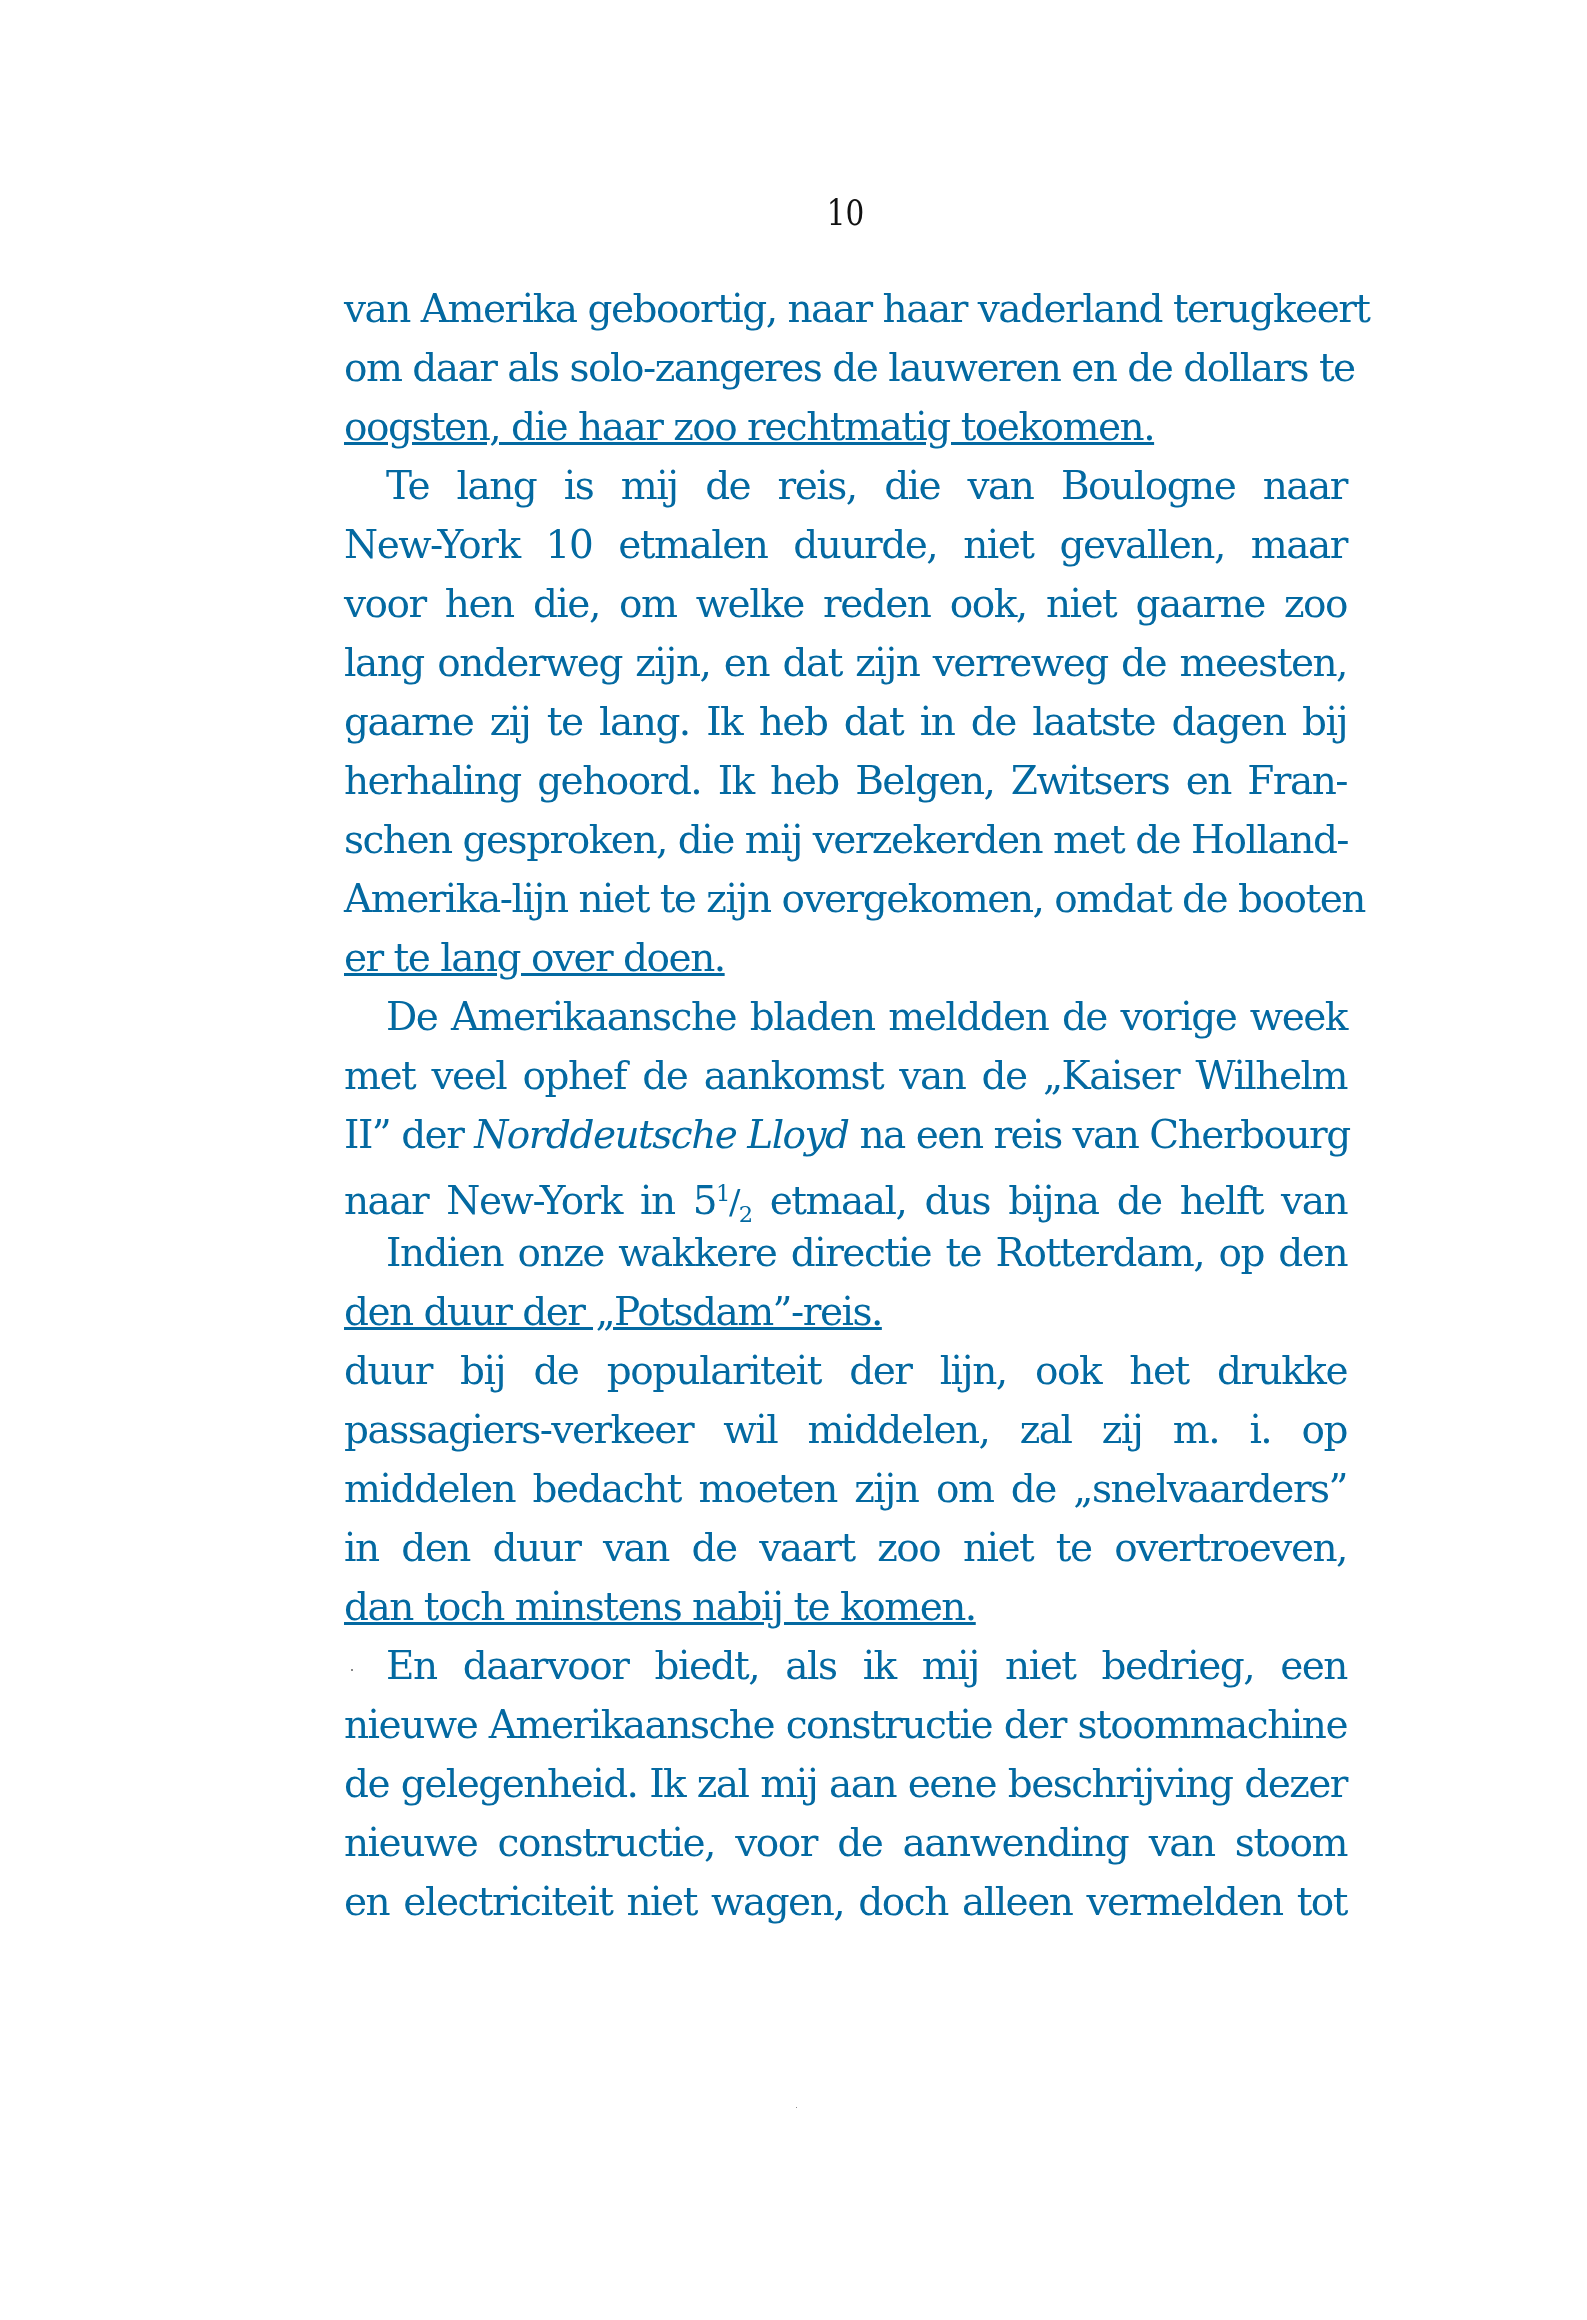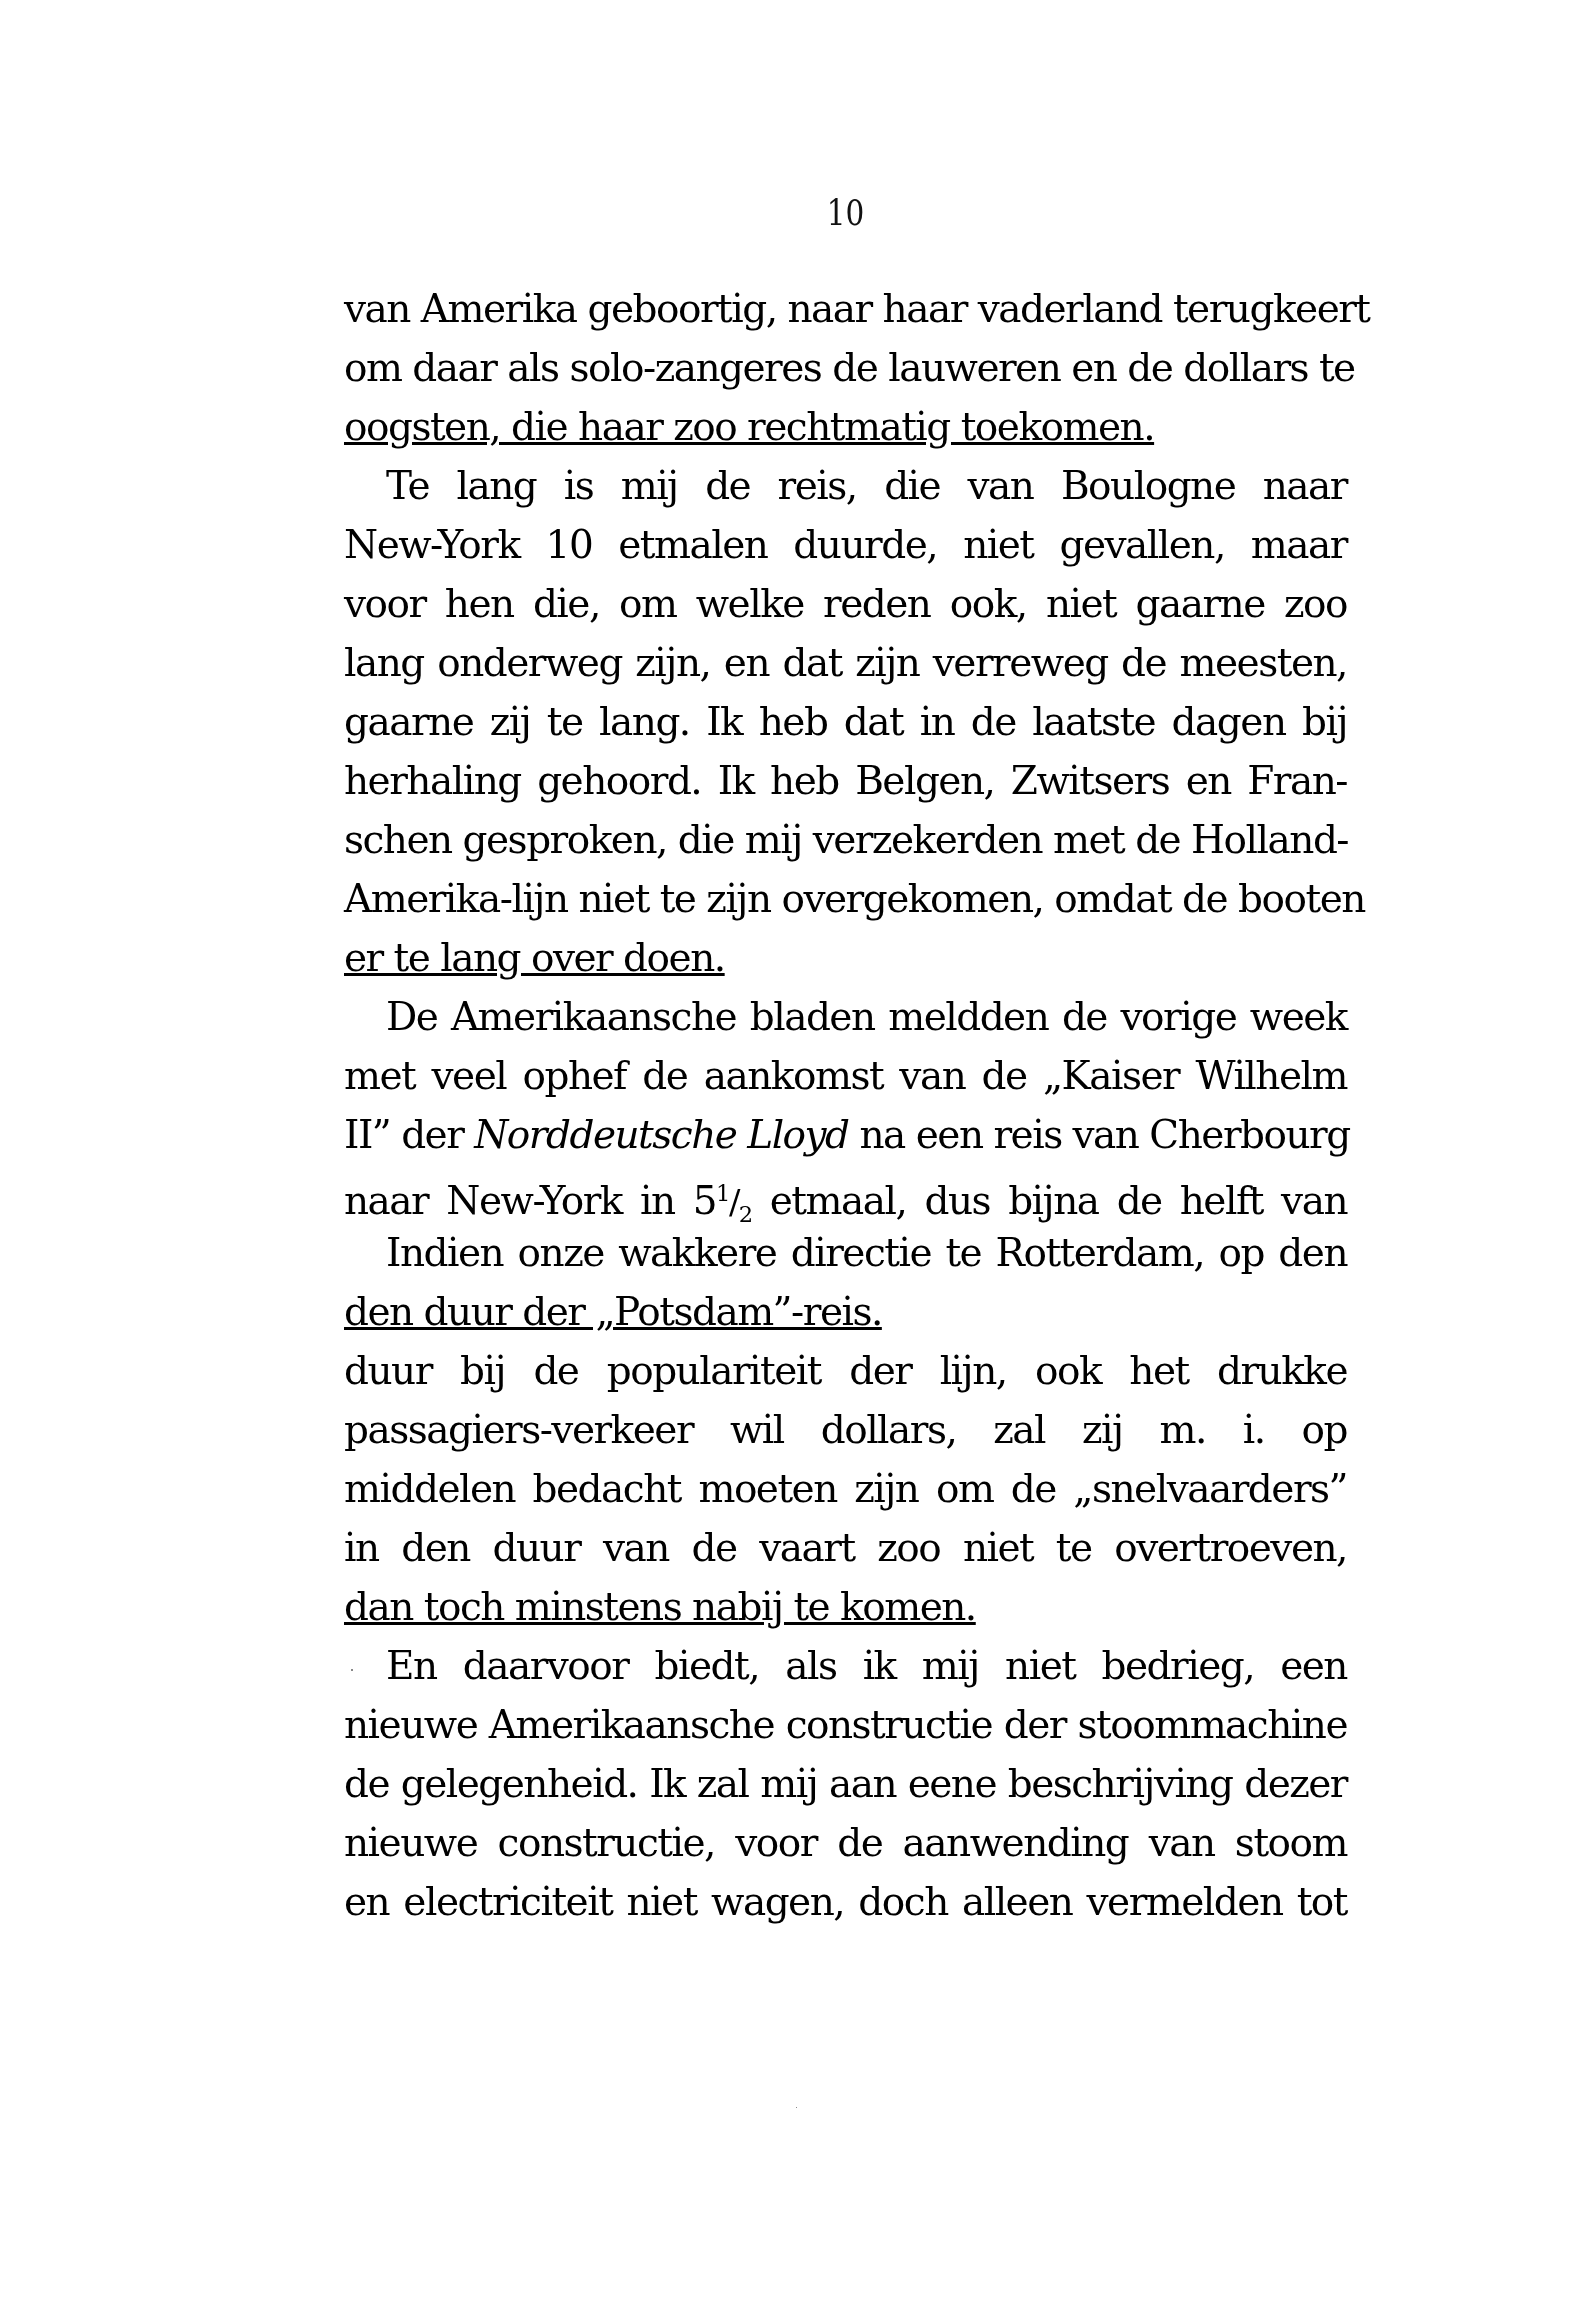--- a/index.html
+++ b/index.html
@@ -7,21 +7,21 @@
   .page { position: absolute; left: 0; top: 0; width: 1588px; height: 2320px; background: #fff; }
   .page-number {
     position: absolute; left: 344px; width: 1003px; top: 192px;
     text-align: center;
     font-family: "DejaVu Serif", serif; font-size: 36px; line-height: 41px; color: #111;
     transform: scaleX(0.82); transform-origin: center;
   }
   .text-block { position: absolute; left: 344px; top: 279px; width: 1003px; }
   .line {
     display: block; height: 59px; line-height: 59px; white-space: nowrap;
-    font-family: "DejaVu Serif", serif; font-size: 39px; color: #000000;
+    font-family: "DejaVu Serif", serif; font-size: 39px; color: #0369a1;
     text-align: justify; text-align-last: justify;
     letter-spacing: -1.5px;
     overflow: visible;
   }
   .line.last { text-align: center; text-align-last: left; text-decoration: underline; }
   .line.indent { padding-left: 42px; }
   .it { font-style: italic; margin-top: 23px; }
   .sup { font-size: 22.6px; vertical-align: 13px; }
   .sub { font-size: 22.6px; vertical-align: -7.5px; }
   .slash { font-size: 34px; }
@@ -45,21 +45,21 @@
       <div class="line">schen gesproken, die mij verzekerden met de Holland-</div>
       <div class="line">Amerika-lijn niet te zijn overgekomen, omdat de booten</div>
       <div class="line last">er te lang over doen.</div>
       <div class="line indent">De Amerikaansche bladen meldden de vorige week</div>
       <div class="line">met veel ophef de aankomst van de „Kaiser Wilhelm</div>
       <div class="line"><span>II” der </span><span class="it">Norddeutsche Lloyd</span><span> na een reis van Cherbourg</span></div>
       <div class="line"><span>naar New-York in 5</span><span class="sup">1</span><span class="slash">/</span><span class="sub">2</span><span> etmaal, dus bijna de helft van</span></div>
       <div class="line indent">Indien onze wakkere directie te Rotterdam, op den</div>
       <div class="line last">den duur der „Potsdam”-reis.</div>
       <div class="line">duur bij de populariteit der lijn, ook het drukke</div>
-      <div class="line">passagiers-verkeer wil dollars, zal zij m. i. op</div>
+      <div class="line">passagiers-verkeer wil middelen, zal zij m. i. op</div>
       <div class="line">middelen bedacht moeten zijn om de „snelvaarders”</div>
       <div class="line">in den duur van de vaart zoo niet te overtroeven,</div>
       <div class="line last">dan toch minstens nabij te komen.</div>
       <div class="line indent">En daarvoor biedt, als ik mij niet bedrieg, een</div>
       <div class="line">nieuwe Amerikaansche constructie der stoommachine</div>
       <div class="line">de gelegenheid. Ik zal mij aan eene beschrijving dezer</div>
       <div class="line">nieuwe constructie, voor de aanwending van stoom</div>
       <div class="line">en electriciteit niet wagen, doch alleen vermelden tot</div>
     </div>
   <div class="speck" style="left:351px; top:1669px;"></div>

